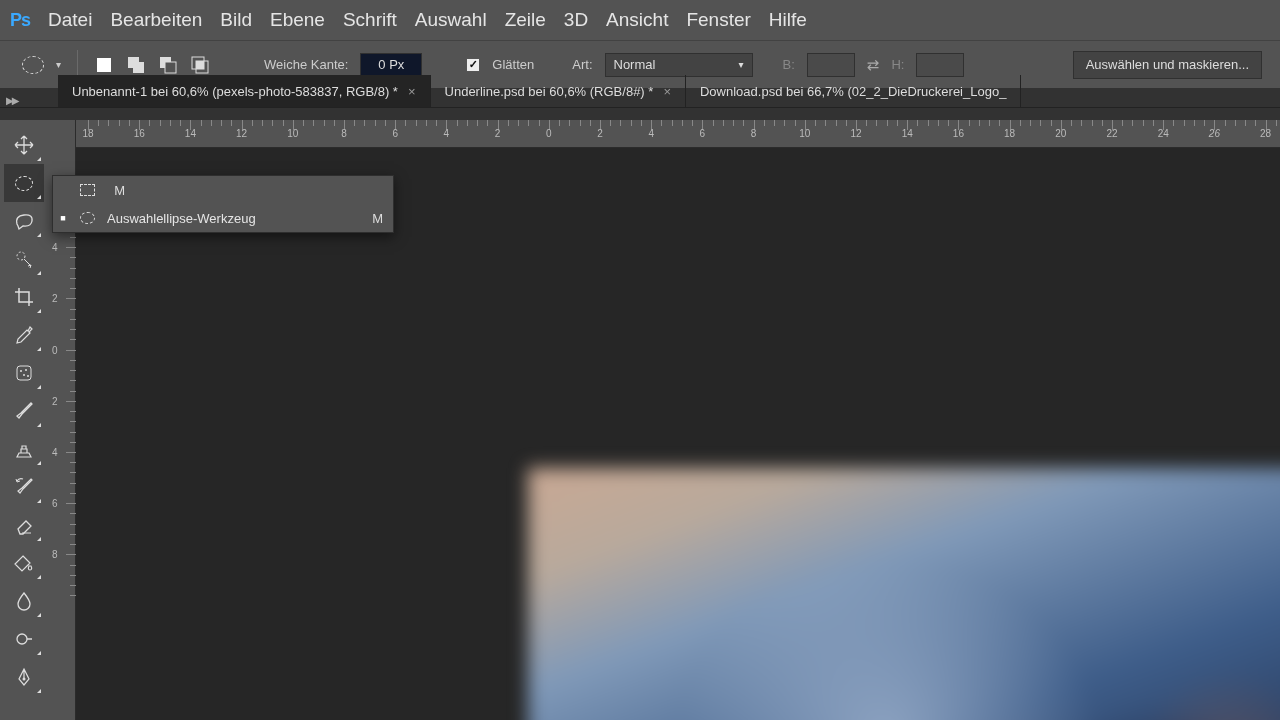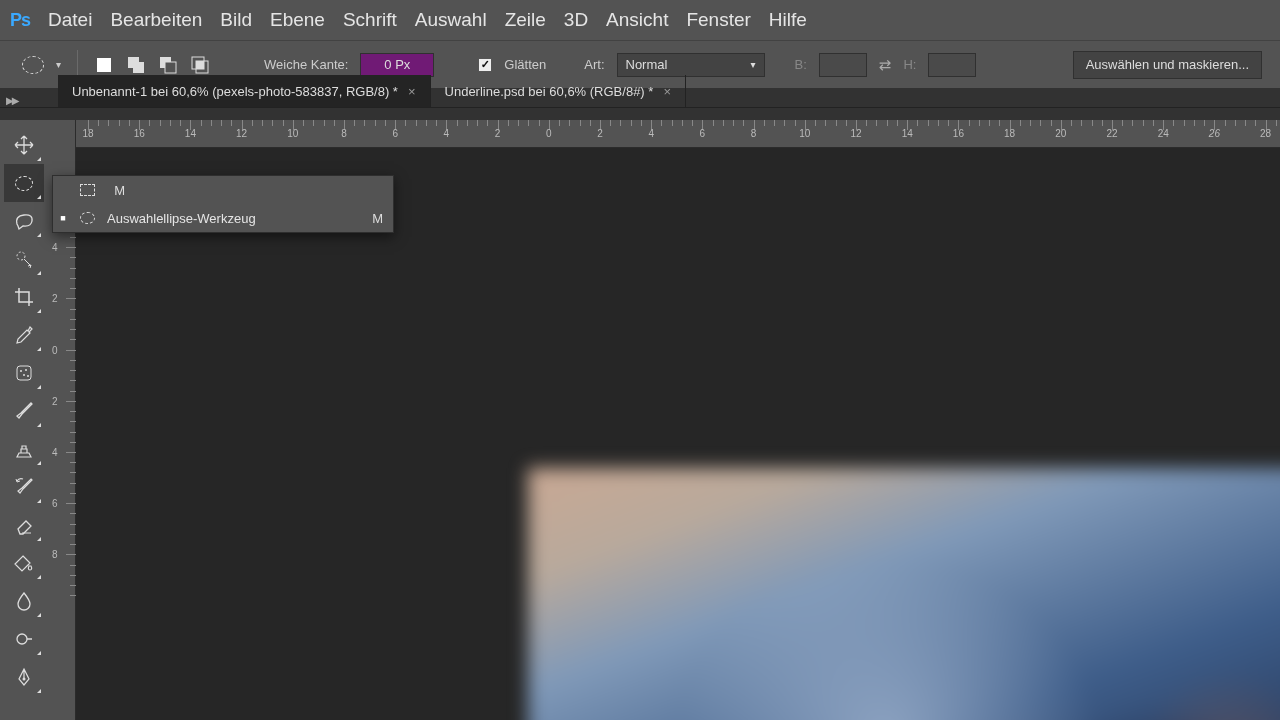--- a/index.html
+++ b/index.html
@@ -7,21 +7,21 @@
 .menubar{height:40px;background:#535353;display:flex;align-items:center;padding:0 10px;gap:18px}
 .ps-logo{font-weight:700;font-size:18px;color:#3aa9ff;font-family:Arial,sans-serif;letter-spacing:-1px}
 .menu-item{cursor:pointer;font-size:19px;color:#e5e5e5}
 .optbar{height:48px;background:#535353;border-top:1px solid #424242;display:flex;align-items:center;padding:0 18px;gap:12px}
 .opt-icon{width:30px;height:30px;display:flex;align-items:center;justify-content:center}
 .ellipse-ring{width:22px;height:18px;border:1.5px dashed #ddd;border-radius:50%}
 .caret{font-size:10px;color:#ccc;margin-left:-4px}
 .sep{width:1px;height:30px;background:#6a6a6a;margin:0 4px}
 .geom{width:20px;height:20px;display:inline-block}
 .lbl{color:#ccc;font-size:13px}
-.txtin{width:74px;height:24px;background:#701a75;border:1px solid #303030;color:#ddd;padding:0 4px;text-align:center}
+.txtin{width:62px;height:24px;background:#0f172a;border:1px solid #303030;color:#ddd;padding:0 4px;text-align:center}
 .chk{width:14px;height:14px;background:#eee;border:1px solid #555;display:inline-flex;align-items:center;justify-content:center;color:#111;font-size:11px;font-weight:700}
 .dd{height:24px;width:148px;background:#434343;border:1px solid #303030;display:flex;align-items:center;justify-content:space-between;padding:0 8px}
 .swap{font-size:15px;color:#aaa}
 .btn{height:28px;background:#434343;border:1px solid #303030;padding:0 12px;display:flex;align-items:center;color:#ddd;cursor:pointer}
 .tabbar{height:20px;background:#323232;display:flex;align-items:flex-end;padding-left:58px;border-bottom:1px solid #222}
 .expand{position:absolute;left:6px;top:95px;color:#aaa;font-size:10px;letter-spacing:-2px}
 .tab{height:32px;display:flex;align-items:center;padding:0 14px;gap:10px;color:#aaa;border-right:1px solid #222;cursor:pointer;font-size:13.5px}
 .tab.active{background:#242424;color:#fff}
 .tab .x{color:#999;font-size:13px;cursor:pointer}
 .work{position:absolute;top:120px;left:0;right:0;bottom:0;display:flex}
@@ -126,20 +126,23 @@
 
 <span class="expand">▶▶</span>
 <div class="tabbar">
   <div class="tab active">
     <span>Unbenannt-1 bei 60,6% (pexels-photo-583837, RGB/8) *</span>
     <span class="x">×</span>
   </div>
   <div class="tab">
     <span>Underline.psd bei 60,6% (RGB/8#) *</span>
     <span class="x">×</span>
+  </div>
+  <div class="tab">
+    <span>Download.psd bei 66,7% (02_2_DieDruckerei_Logo_</span>
   </div>
 </div>
 
 <div class="work">
 
   <div class="tools">
     <div class="tool">
         <svg width="22" height="22">
           <path d="M11 2v18M2 11h18M11 2l-3 3M11 2l3 3M11 20l-3-3M11 20l3-3M2 11l3-3M2 11l3 3M20 11l-3-3M20 11l-3 3" stroke="#ddd" fill="none" stroke-width="1.3"></path>
         </svg>

